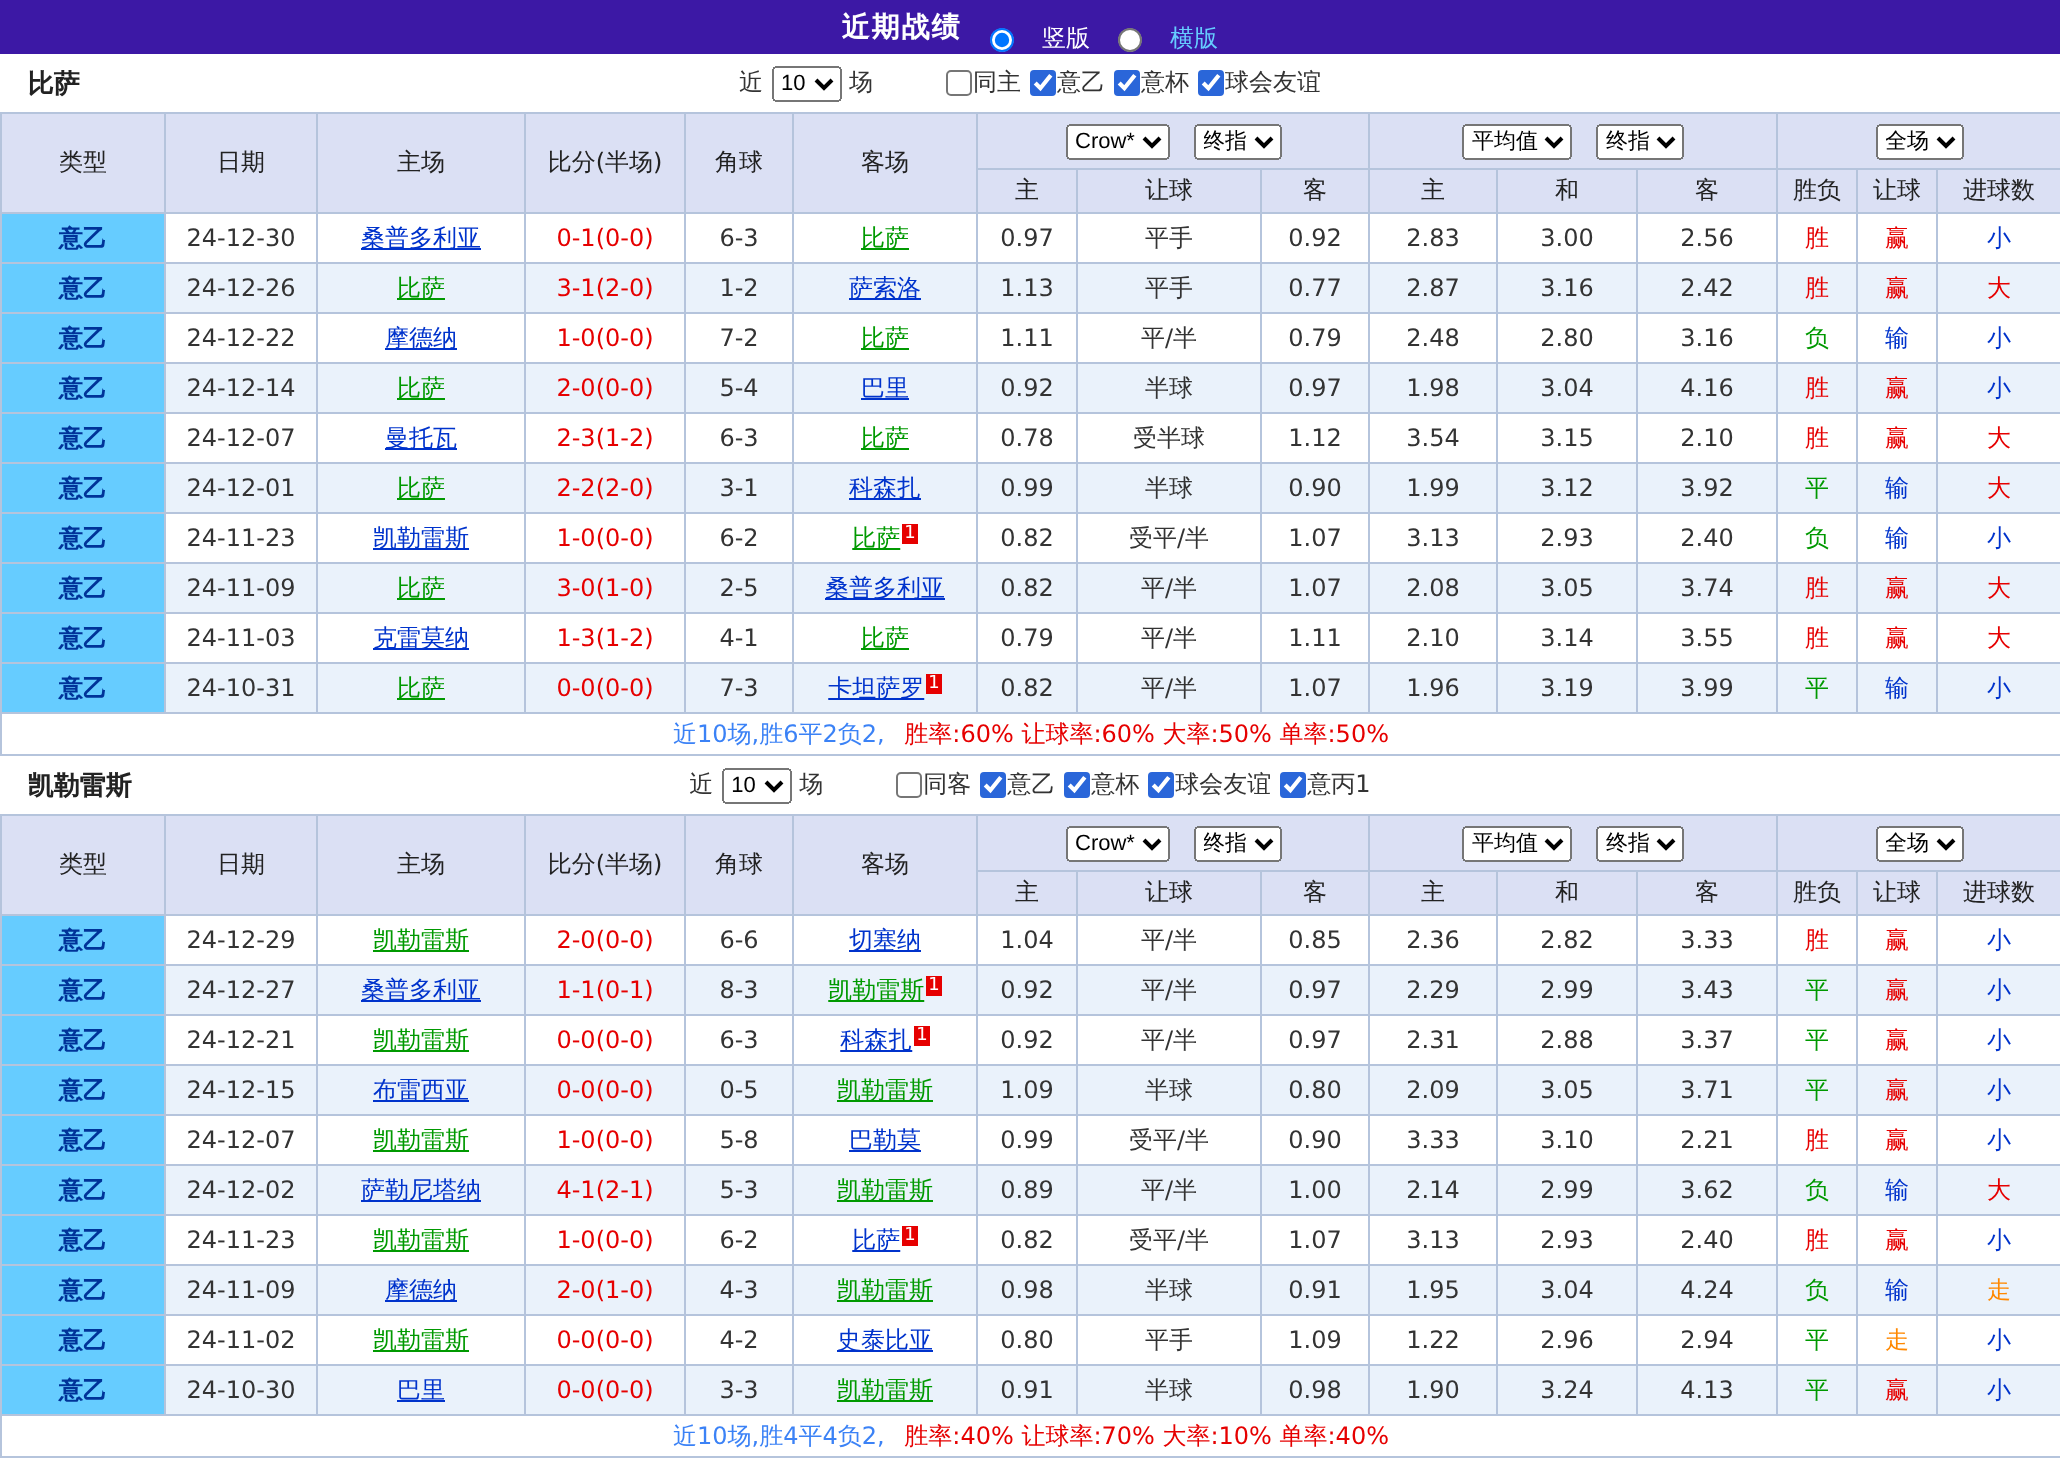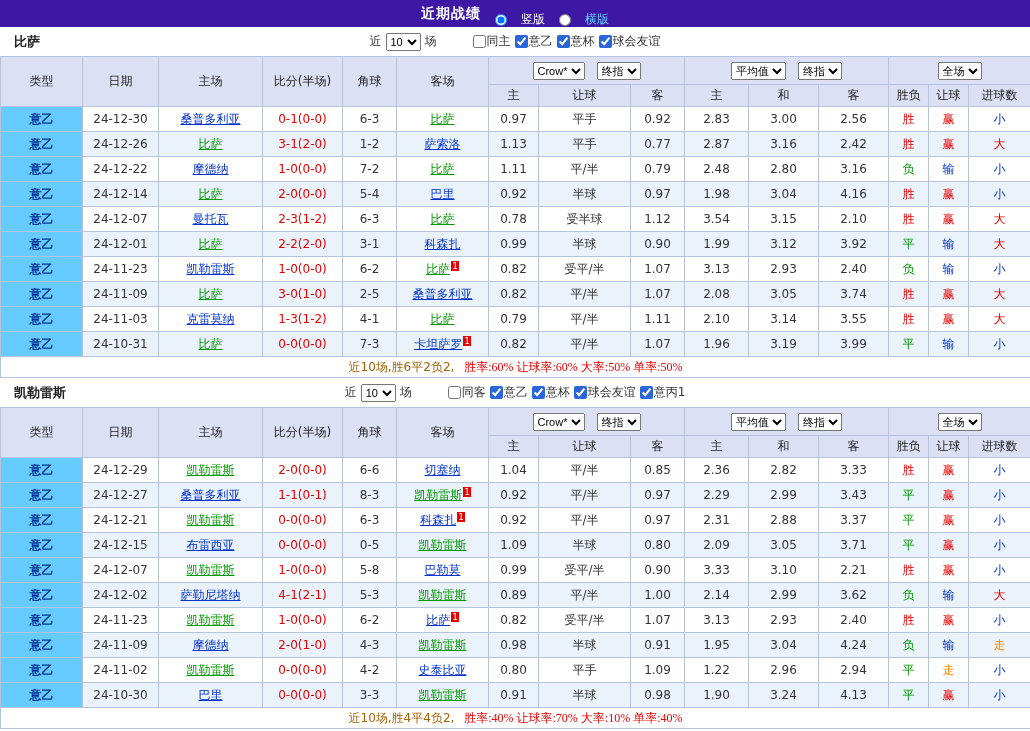--- a/index.html
+++ b/index.html
@@ -49,22 +49,22 @@
   .c-red { color:var(--c-red,#e60000); }
   .c-green { color:var(--c-green,#009900); }
   .c-blue { color:var(--c-blue,#0033cc); }
   .c-orange { color:var(--c-orange,#ff8800); }
   .badge {
     display:inline-block; background:var(--c-red,#e60000); color:#fff;
     font-size:9px; line-height:10px; padding:0 1px; margin-left:1px;
     position:relative; top:-4px;
   }
   .stats tfoot td { height:21px; background:#fff; }
-  .sum-plain { color:#a16207; }
-  .sum-red { color:var(--c-red,#e60000); margin-left:6px;font-family:Liberation Serif, serif; }
+  .sum-plain { color:#3b82f6; }
+  .sum-red { color:var(--c-red,#e60000); margin-left:6px; }
 </style>
 </head>
 <body>
 
 <div class="topbar">
   <span class="title">近期战绩</span>
   <label class="radio-lab">
     <input type="radio" name="layout" checked="" style="">
     <span>竖版</span>
   </label>

